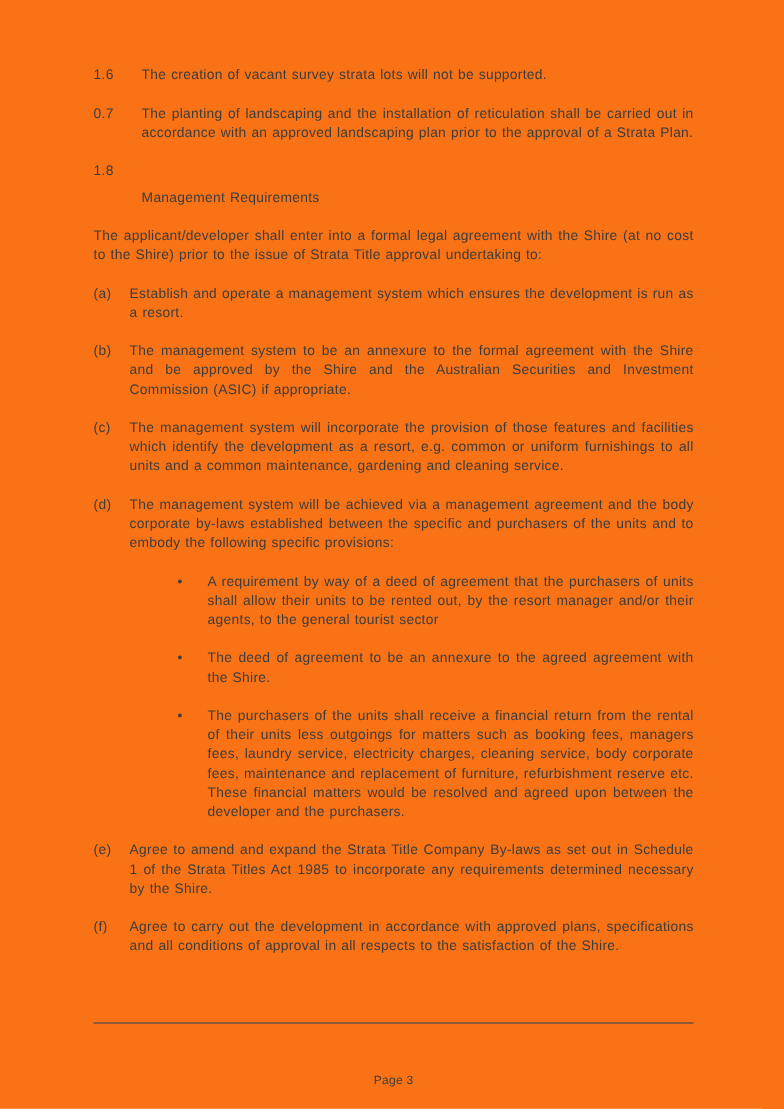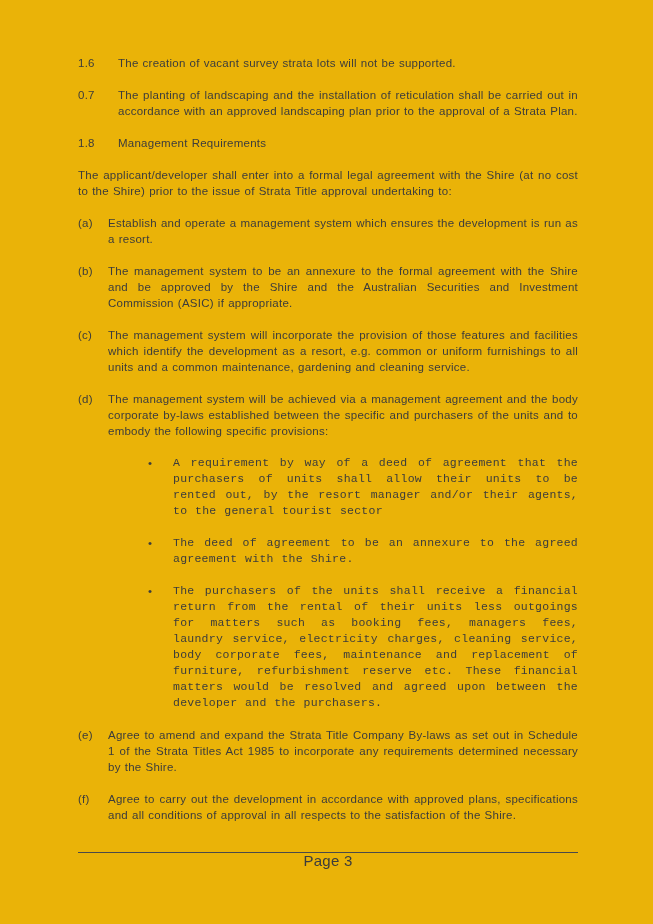--- a/index.html
+++ b/index.html
@@ -11,21 +11,21 @@
     width: 653px;
     height: 924px;
     position: relative;
     font-family: "Liberation Sans", sans-serif;
     color: #3c3c3c;
     overflow: hidden;
   }
   .page {
     position: absolute;
     inset: 0;
-    background: #eab308;
+    background: #f97316;
   }
   .content {
     position: absolute;
     left: 78px;
     top: 55px;
     width: 500px;
     font-size: 11.5px;
     line-height: 16px;
     letter-spacing: 0.25px;
     word-spacing: 0.6px;
@@ -52,59 +52,59 @@
   }
   .indent-2 {
     margin-left: 70px;
   }
   .bullet-col {
     flex: 0 0 25px;
   }
   .bullet-body {
     flex: 1;
     text-align: justify;
-    font-family: Liberation Mono, monospace;
   }
   .para {
     text-align: justify;
   }
   .footer {
     position: absolute;
     left: 78px;
     top: 852px;
     width: 500px;
     border-top: 1.5px solid #4a4a4a;
   }
   .footer-label {
     text-align: center;
-    font-size: 15px;
+    font-size: 10px;
     line-height: 14px;
     padding-top: 1px;
     letter-spacing: 0.25px;
+    margin-top: 40px;
   }
 </style>
 </head>
 <body>
 
 <div class="page">
   <div class="content">
 
     <div class="row">
       <div class="num-col">1.6</div>
       <div class="clause-body">The creation of vacant survey strata lots will not be supported.</div>
     </div>
 
     <div class="row">
       <div class="num-col">0.7</div>
       <div class="clause-body">The planting of landscaping and the installation of reticulation shall be carried out in accordance with an approved landscaping plan prior to the approval of a Strata Plan.</div>
     </div>
 
     <div class="row">
       <div class="num-col">1.8</div>
-      <div class="clause-body" style="text-align:left;">Management Requirements</div>
+      <div class="clause-body" style="text-align:left;margin-top:22px;">Management Requirements</div>
     </div>
 
     <div class="row indent-1">
       <div class="para">The applicant/developer shall enter into a formal legal agreement with the Shire (at no cost to the Shire) prior to the issue of Strata Title approval undertaking to:</div>
     </div>
 
     <div class="row indent-1">
       <div class="letter-col">(a)</div>
       <div class="sub-body">Establish and operate a management system which ensures the development is run as a resort.</div>
     </div>

